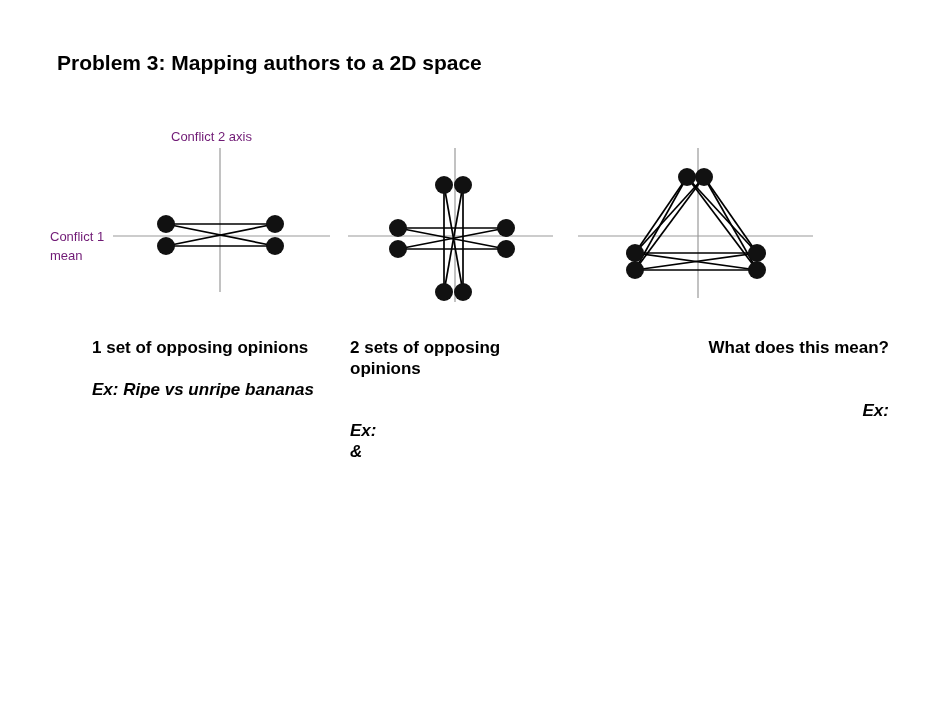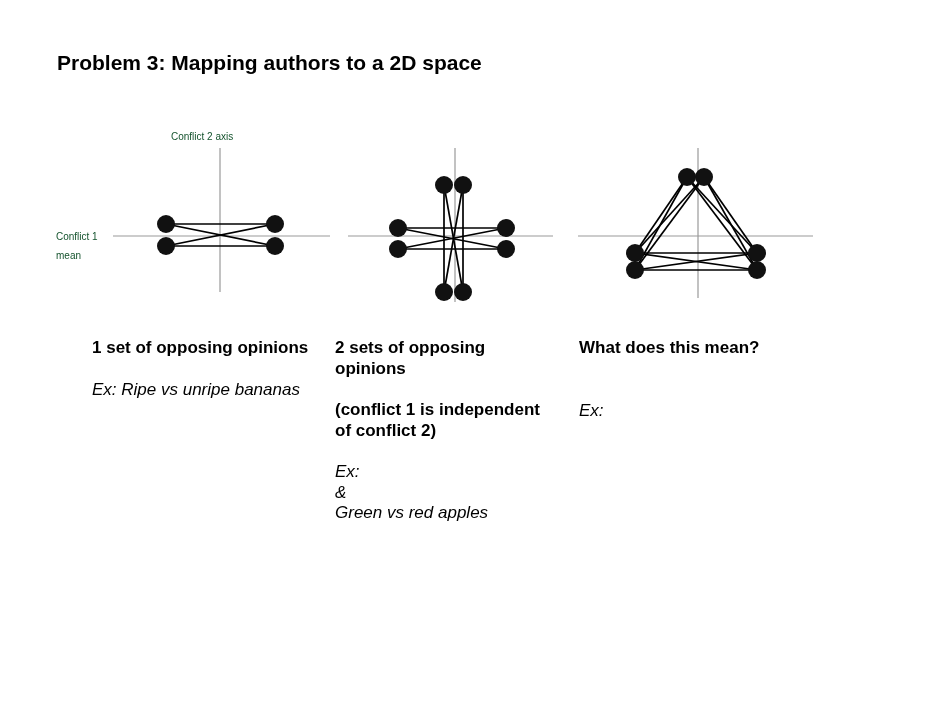--- a/index.html
+++ b/index.html
@@ -35,47 +35,47 @@
   
   #diagram-layer {
     position: absolute;
     left: 0;
     top: 0;
     width: 942px;
     height: 320px;
   }
   .axis-label {
     position: absolute;
-    color: #14532d;
-    font-size: 10px;
+    color: #701a75;
+    font-size: 13px;
     line-height: 19px;
     white-space: pre;
   }
   #conflict2-axis-label {
     left: 171px;
     top: 127px;
   }
   #conflict1-axis-label {
-    left: 56px;
+    left: 50px;
     top: 227px;
   }
   
   .text-col {
     position: absolute;
     font-size: 17px;
     line-height: 20.5px;
     color: #000000;
   }
   #col-1 { left: 92px; top: 338px; width: 230px; }
-  #col-2 { left: 335px; top: 338px; width: 225px; }
-  #col-3 { left: 579px; top: 338px; width: 310px; }
+  #col-2 { left: 350px; top: 338px; width: 225px; }
+  #col-3 { left: 579px; top: 338px; width: 310px; text-align: right; }
 
   .blk { margin: 0 0 0 0; }
   .blk.plain   { font-style: normal; font-weight: bold; }
-  .blk.italic  { font-style: italic;  font-weight: normal; }
+  .blk.italic  { font-style: italic;  font-weight: bold; }
   .blk.bold    { font-style: normal;  font-weight: bold; }
   .gap { height: 21px; }
 </style>
 </head>
 <body>
 
 <div id="slide">
 
   <div id="slide-title">Problem 3: Mapping authors to a 2D space</div>
 
@@ -141,28 +141,26 @@
   <div class="axis-label" id="conflict1-axis-label"><span>Conflict 1</span><br><span>mean</span></div>
 
   <div class="text-col" id="col-1">
       <div class="blk plain">1 set of opposing opinions</div>
       <div class="gap"></div>
       <div class="blk italic">Ex: Ripe vs unripe bananas</div>
     </div>
   <div class="text-col" id="col-2">
       <div class="blk plain">2 sets of opposing opinions</div>
       <div class="gap"></div>
-      <div class="blk plain">(conflict 1 is independent of conflict 2)</div>
       <div class="gap"></div>
       <div class="blk italic">Ex:</div>
       <div class="" style="height: 0px;"></div>
       <div class="" style="height: 0px;"></div>
       <div class="blk italic">&amp;</div>
       <div class="" style="height: 0px;"></div>
-      <div class="blk italic">Green vs red apples</div>
     </div>
   <div class="text-col" id="col-3">
       <div class="blk bold">What does this mean?</div>
       <div class="gap"></div>
       <div class="gap"></div>
       <div class="blk italic">Ex:</div>
       <div class="" style="height: 0px;"></div>
     </div>
 
 </div>

